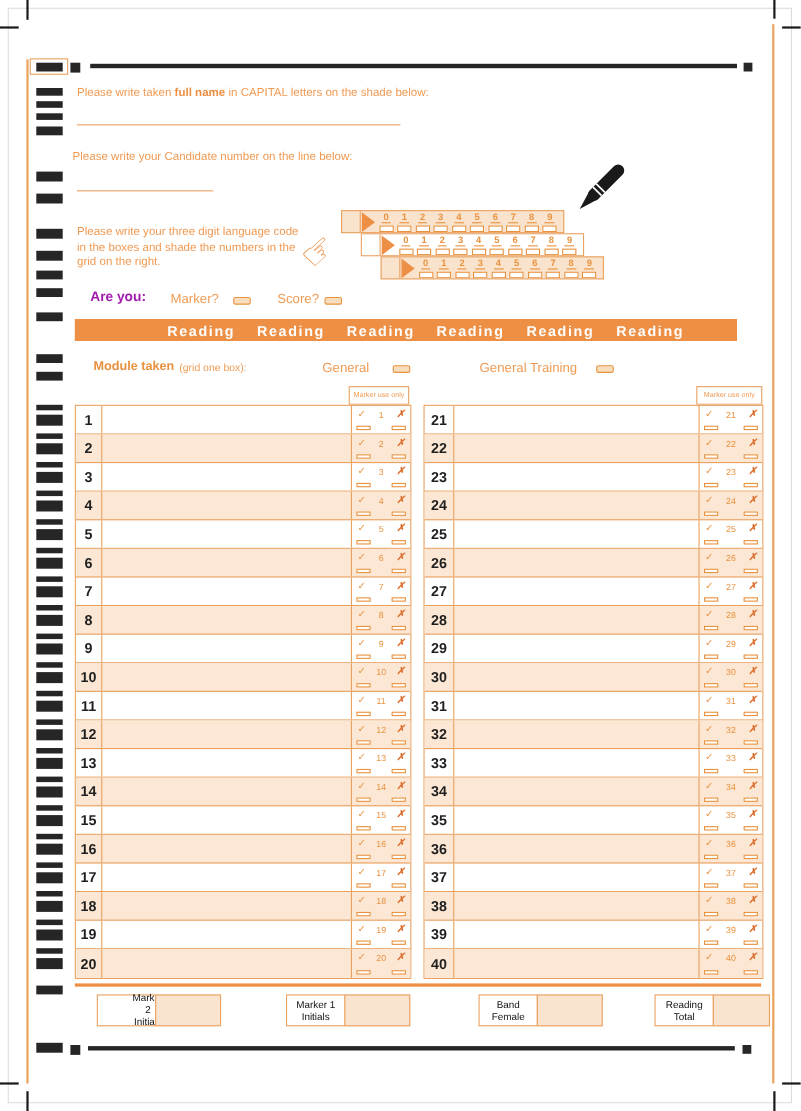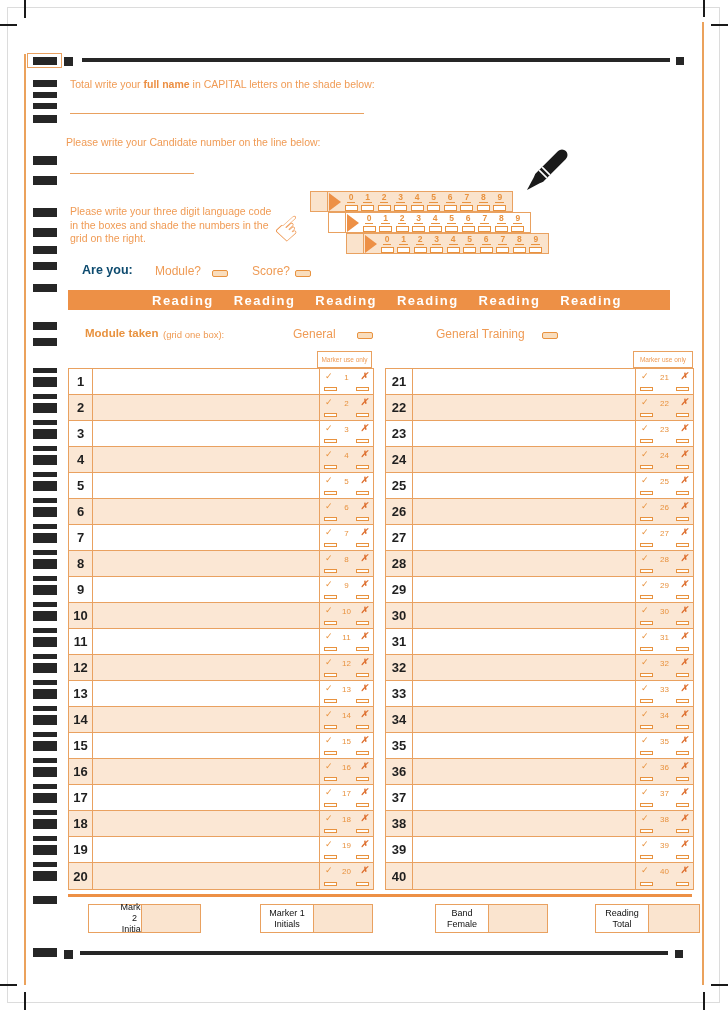--- a/index.html
+++ b/index.html
@@ -27,21 +27,21 @@
   .write-box{width:16px;border-right:1px solid #e9a160}
   .tri{align-self:center;width:0;height:0;border-top:9px solid transparent;
        border-bottom:9px solid transparent;border-left:12px solid #ed9046;margin-left:1px}
   .digits{flex:1;display:flex;justify-content:space-evenly;align-items:center;padding-right:2px}
   .dcell{display:flex;flex-direction:column;align-items:center}
   .dnum{font-size:8.5px;font-weight:bold;color:#e8923f;border-bottom:1px solid #e8923f;
         padding:0 2px 1px;line-height:1}
   .dbubble{width:11px;height:4px;border:1px solid #e8923f;background:#fff;margin-top:1.5px}
   .obub{position:absolute;width:14px;height:5px;border:1px solid #e8923f;
         background:#f9ddbd;border-radius:2px}
-  .areyou{position:absolute;left:82px;top:263px;font-size:12.5px;font-weight:bold;color:#0c4a6e}
+  .areyou{position:absolute;left:82px;top:263px;font-size:12.5px;font-weight:bold;color:#a21caf}
   .glabel{position:absolute;font-size:12px;color:#ef9b55}
   .band{position:absolute;left:68px;top:290px;width:602px;height:20px;background:#ed9046;
         display:flex;justify-content:space-between;align-items:center;
         padding:0 48px 0 84px;box-sizing:border-box}
   .band-label{color:#fff;font-weight:bold;font-size:13px;letter-spacing:1.5px}
   .modlabel{position:absolute;left:85px;top:327px;font-size:11.5px;font-weight:bold;color:#e8923f}
   .modnote{position:absolute;left:163px;top:329px;font-size:9.5px;color:#ef9b55}
   .mkhead{position:absolute;top:351px;height:17px;border:1px solid #e9a160;box-sizing:border-box;
           font-size:6.5px;color:#ef9b55;display:flex;align-items:center;justify-content:center;
           background:#fff}
@@ -88,41 +88,41 @@
   <div class="rail" style="left:702px;top:22px;height:963px"></div>
 
   <div class="regsq" style="left:64px;top:57px"></div>
   <div class="regline" style="left:82px;top:58px;width:588px"></div>
   <div class="regsq" style="left:676px;top:57px;width:8px;height:8px"></div>
   <div class="regsq" style="left:64px;top:950px"></div>
   <div class="regline" style="left:80px;top:951px;width:588px"></div>
   <div class="regsq" style="left:675px;top:950px;width:8px;height:8px"></div>
   <div class="tmark-box"></div>
 
-  <div class="prompt" style="left:70px;top:78px"><span>Total write your </span><b>full name</b><span> in CAPITAL letters on the shade below:</span></div>
+  <div class="prompt" style="left:70px;top:78px"><span>Please write taken </span><b>full name</b><span> in CAPITAL letters on the shade below:</span></div>
   <div class="wline" style="left:70px;top:113px;width:294px"></div>
   <div class="prompt" style="left:66px;top:136px">Please write your Candidate number on the line below:</div>
   <div class="wline" style="left:70px;top:173px;width:124px"></div>
 
   <div class="langblock">
     <div>Please write your three digit language code</div>
     <div>in the boxes and shade the numbers in the</div>
     <div>grid on the right.</div>
   </div>
   <div class="hand">☞</div>
 
   <svg class="abs" style="left:522px;top:148px" width="48" height="46" viewBox="0 0 48 46">
     <path d="M40 7 L18 29" stroke="#1a1a1a" stroke-width="11" stroke-linecap="round" fill="none"></path>
     <polygon points="21.9,32.9 14.1,25.1 5,42" fill="#1a1a1a"></polygon>
     <path d="M24.9 29.9 L17.1 22.1" stroke="#fff" stroke-width="1.6"></path>
     <path d="M27.9 26.9 L20.1 19.1" stroke="#fff" stroke-width="1.6"></path>
   </svg>
 
   <div class="areyou">Are you:</div>
-  <div class="glabel" style="left:155px;top:264px">Module?</div>
+  <div class="glabel" style="left:155px;top:264px">Marker?</div>
   <div class="obub" style="left:212px;top:270px"></div>
   <div class="glabel" style="left:252px;top:264px">Score?</div>
   <div class="obub" style="left:295px;top:270px"></div>
 
   <div class="band" id="band">
       <span class="band-label">Reading</span>
       <span class="band-label">Reading</span>
       <span class="band-label">Reading</span>
       <span class="band-label">Reading</span>
       <span class="band-label">Reading</span>

